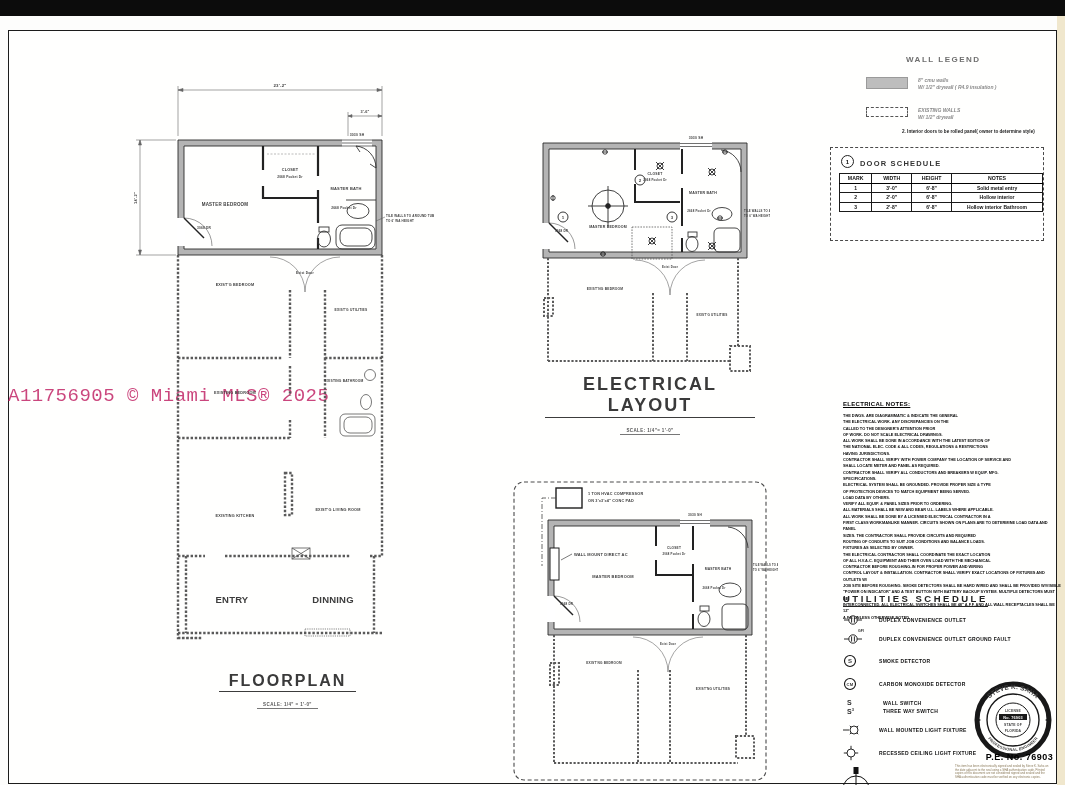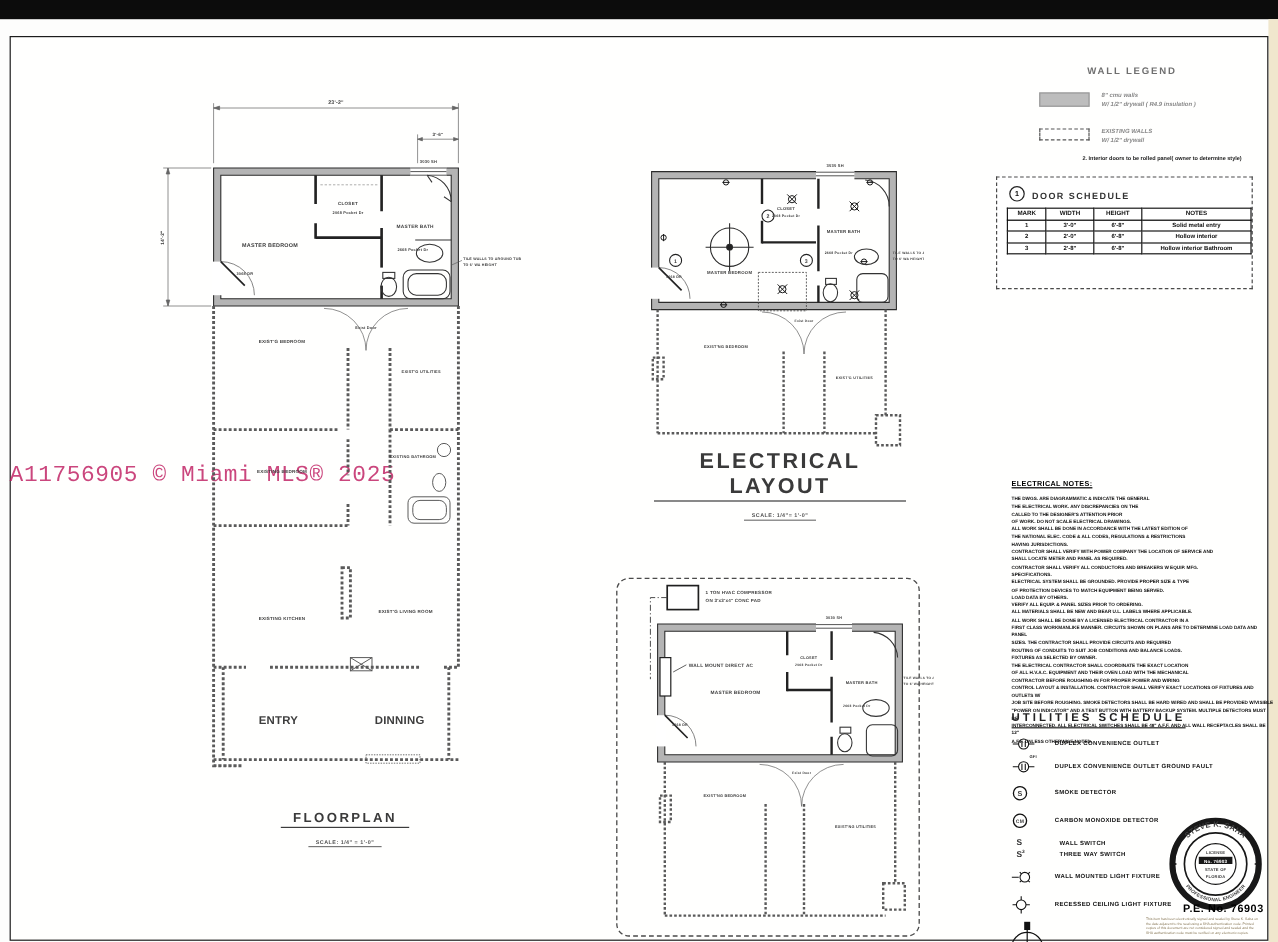--- a/index.html
+++ b/index.html
@@ -5,21 +5,21 @@
   html,body{margin:0;padding:0;background:#ffffff;}
   #canvas{position:relative;width:1065px;height:785px;background:#fdfdfc;overflow:hidden;
           font-family:"Liberation Sans",sans-serif;color:#2e2e2e;}
   .abs{position:absolute;}
   #topbar{left:0;top:0;width:1065px;height:16px;background:#0c0c0c;}
   #rightstrip{right:0;top:16px;width:8px;height:769px;background:#f0e7cd;}
   #pageborder{left:8px;top:30px;width:1047px;height:752px;border:1.5px solid #1c1c1c;background:#fffffe;}
   .watermark{font-size:19px;color:#be185d;opacity:.8;letter-spacing:.5px;white-space:nowrap;font-family:Liberation Mono, monospace;}
   svg{display:block;}
   svg text{font-family:"Liberation Sans",sans-serif;fill:#3d3d3d;font-weight:bold;letter-spacing:.2px;}
-  .plan-title{font-size:11px;letter-spacing:2px;color:#3a3a3a;font-weight:bold;text-align:center;
+  .plan-title{font-size:16px;letter-spacing:2px;color:#3a3a3a;font-weight:bold;text-align:center;
               border-bottom:1.5px solid #3c3c3c;padding:0 10px 1px 10px;display:inline-block;}
   .plan-scale{font-size:4.5px;color:#555;font-weight:bold;text-align:center;
               border-bottom:1px solid #777;padding:0 6px 1px 6px;display:inline-block;letter-spacing:.4px;}
   .titlewrap{text-align:center;}
   
   .wl-title{font-size:8px;letter-spacing:1.5px;color:#6f6f6f;font-weight:bold;}
   .wl-row{position:absolute;display:flex;align-items:flex-start;}
   .wl-swatch-solid{width:40px;height:10px;background:#bdbdbd;border:.5px solid #9a9a9a;margin-right:10px;}
   .wl-swatch-dash{width:40px;height:8px;background:#fff;border:1px dashed #555;margin-right:10px;}
   .wl-text{font-size:5px;color:#8a8a8a;font-style:italic;line-height:7px;font-weight:bold;}

